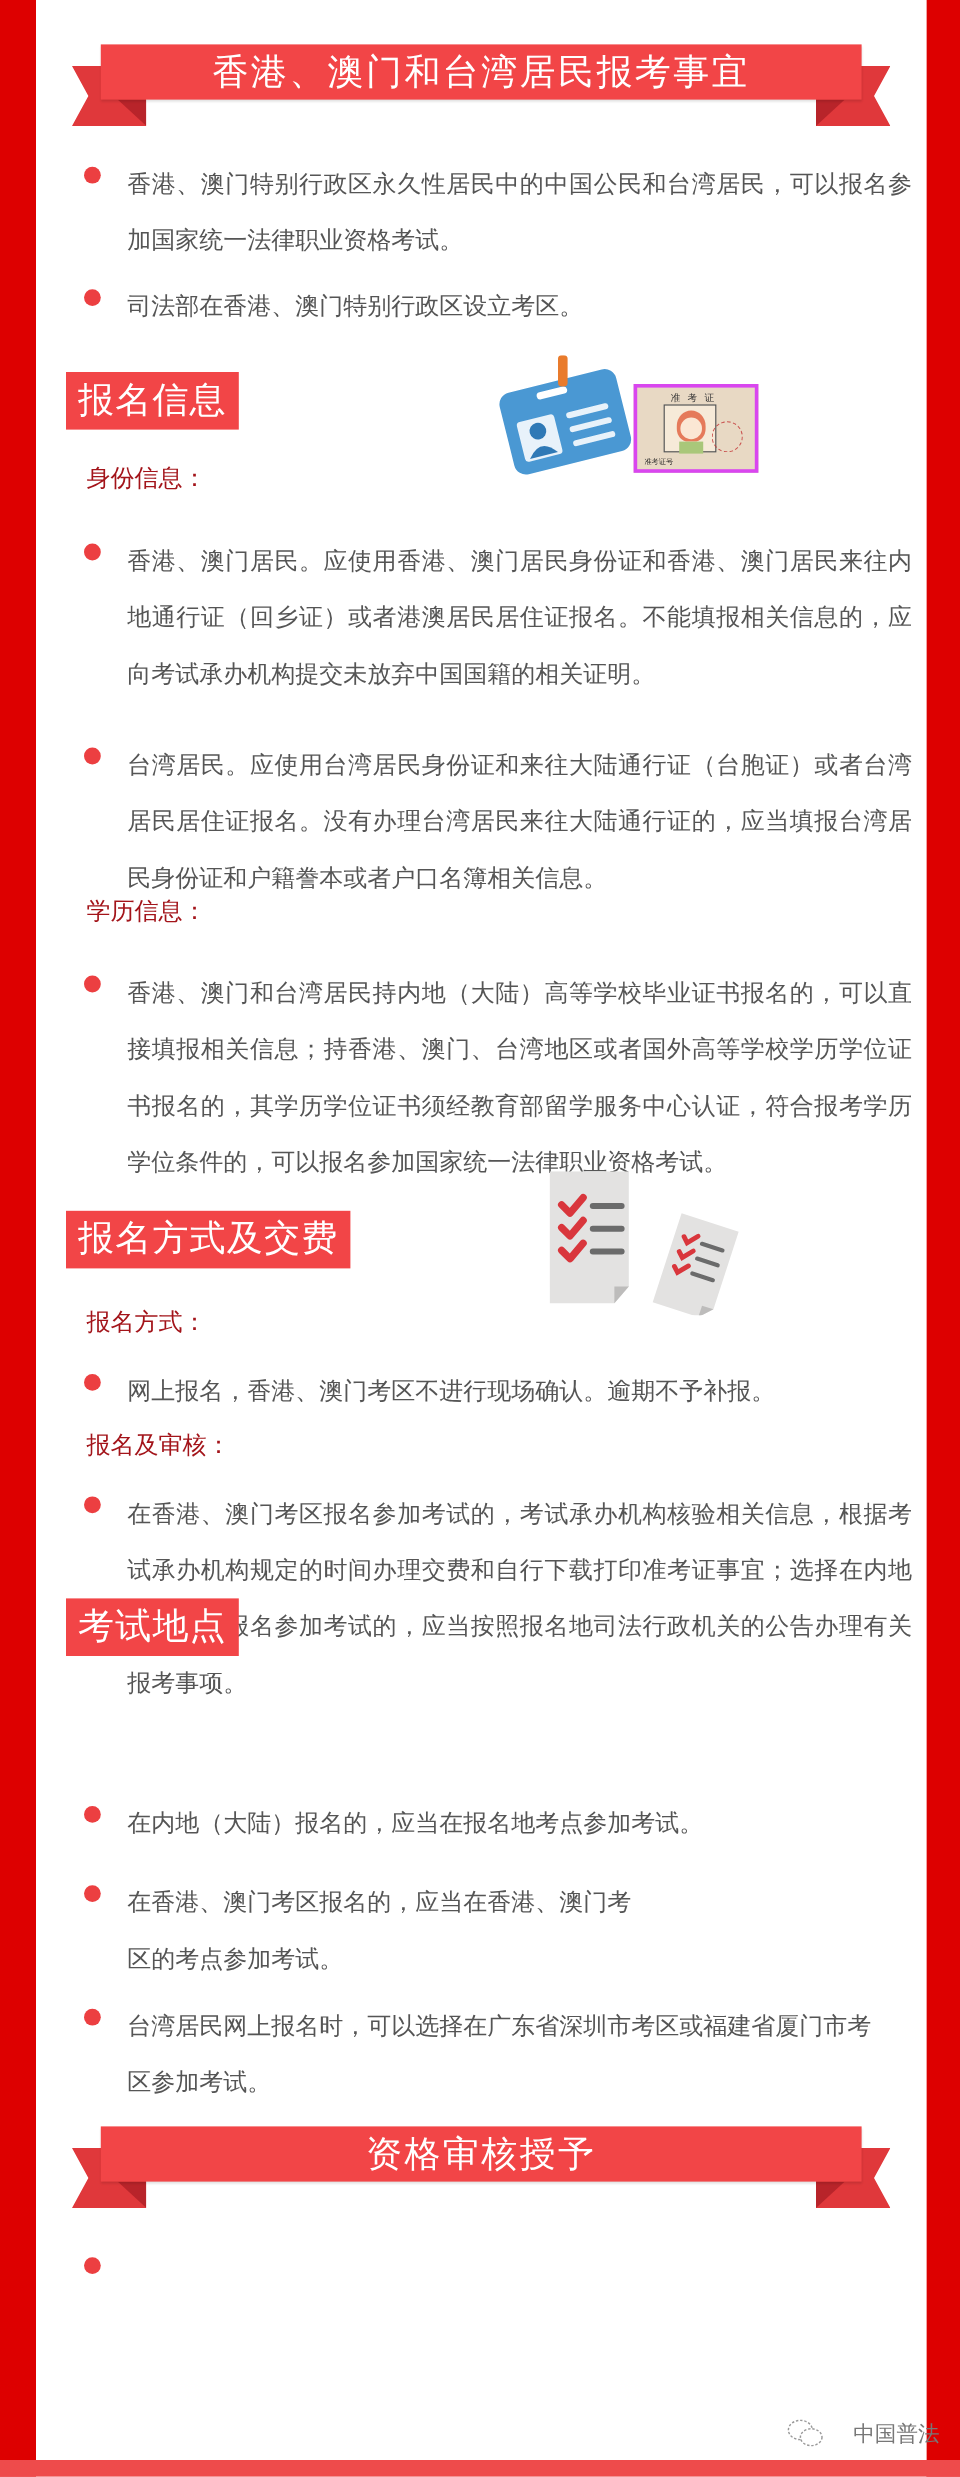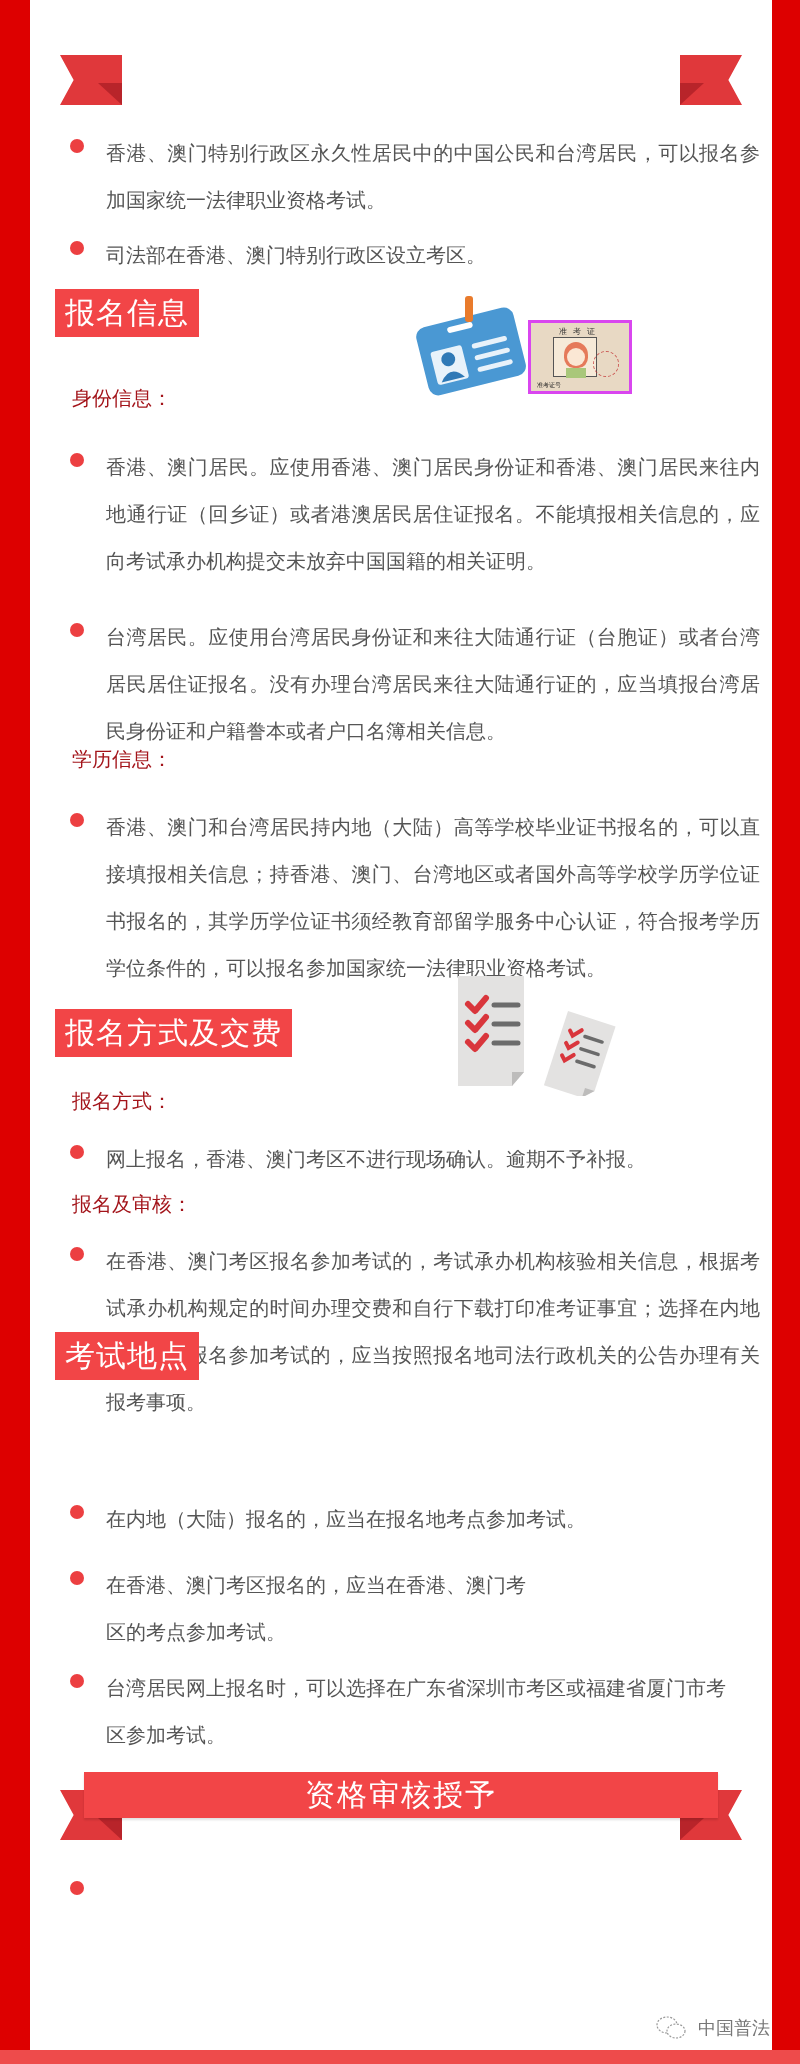--- a/index.html
+++ b/index.html
@@ -47,47 +47,50 @@
       margin-left: 36px; font-size: 20px; line-height: 47px; color: #555555;
       text-align: justify;
     }
 
     
     .idcard { position: absolute; left: 413px; top: 296px; width: 120px; height: 100px; }
     .ticket { position: absolute; left: 528px; top: 320px; width: 104px; height: 74px; background: #e8d9c4; border: 3px solid #d946ef; }
     .checklist { position: absolute; left: 458px; top: 976px; width: 180px; height: 120px; }
 
     .watermark { position: absolute; left: 655px; top: 2015px; display: flex; align-items: center; }
-    .watermark-text { font-size: 18px; color: #777777; margin-left: 11px; }
+    .watermark-text { font-size: 18px; color: #777777; margin-left: 24px; }
   </style>
 </head>
 <body>
 
 <div class="frame-left"></div>
 <div class="frame-right"></div>
 
 <div class="page"></div>
 
 <div class="ribbon" style="top:37px;">
   <div class="tail-l"></div>
   <div class="fold-l"></div>
   <div class="tail-r"></div>
   <div class="fold-r"></div>
+  <div class="band">
+    <span class="band-title">香港、澳门和台湾居民报考事宜</span>
+  </div>
 </div>
 
 <div class="bullet" style="top:130px;">
   <span class="dot"></span>
   <div class="text">香港、澳门特别行政区永久性居民中的中国公民和台湾居民，可以报名参加国家统一法律职业资格考试。</div>
 </div>
 <div class="bullet" style="top:232px;">
   <span class="dot"></span>
   <div class="text">司法部在香港、澳门特别行政区设立考区。</div>
 </div>
 
-<div class="tag" style="top:289px;">报名信息</div>
+<div class="tag" style="top:310px;">报名信息</div>
 
 <svg class="idcard" viewBox="0 0 120 100">
   <g transform="rotate(-14 60 55)">
     <rect x="8" y="20" width="100" height="70" rx="10" fill="#4a98d3"></rect>
     <rect x="40" y="26" width="26" height="6" rx="3" fill="#ffffff"></rect>
     <rect x="18" y="46" width="32" height="34" rx="3" fill="#e8f2fa"></rect>
     <circle cx="34" cy="57" r="7" fill="#2f79b6"></circle>
     <path d="M22 78 Q34 62 46 78 Z" fill="#2f79b6"></path>
     <rect x="60" y="48" width="36" height="5" rx="2.5" fill="#e8f2fa"></rect>
     <rect x="60" y="60" width="36" height="5" rx="2.5" fill="#e8f2fa"></rect>

